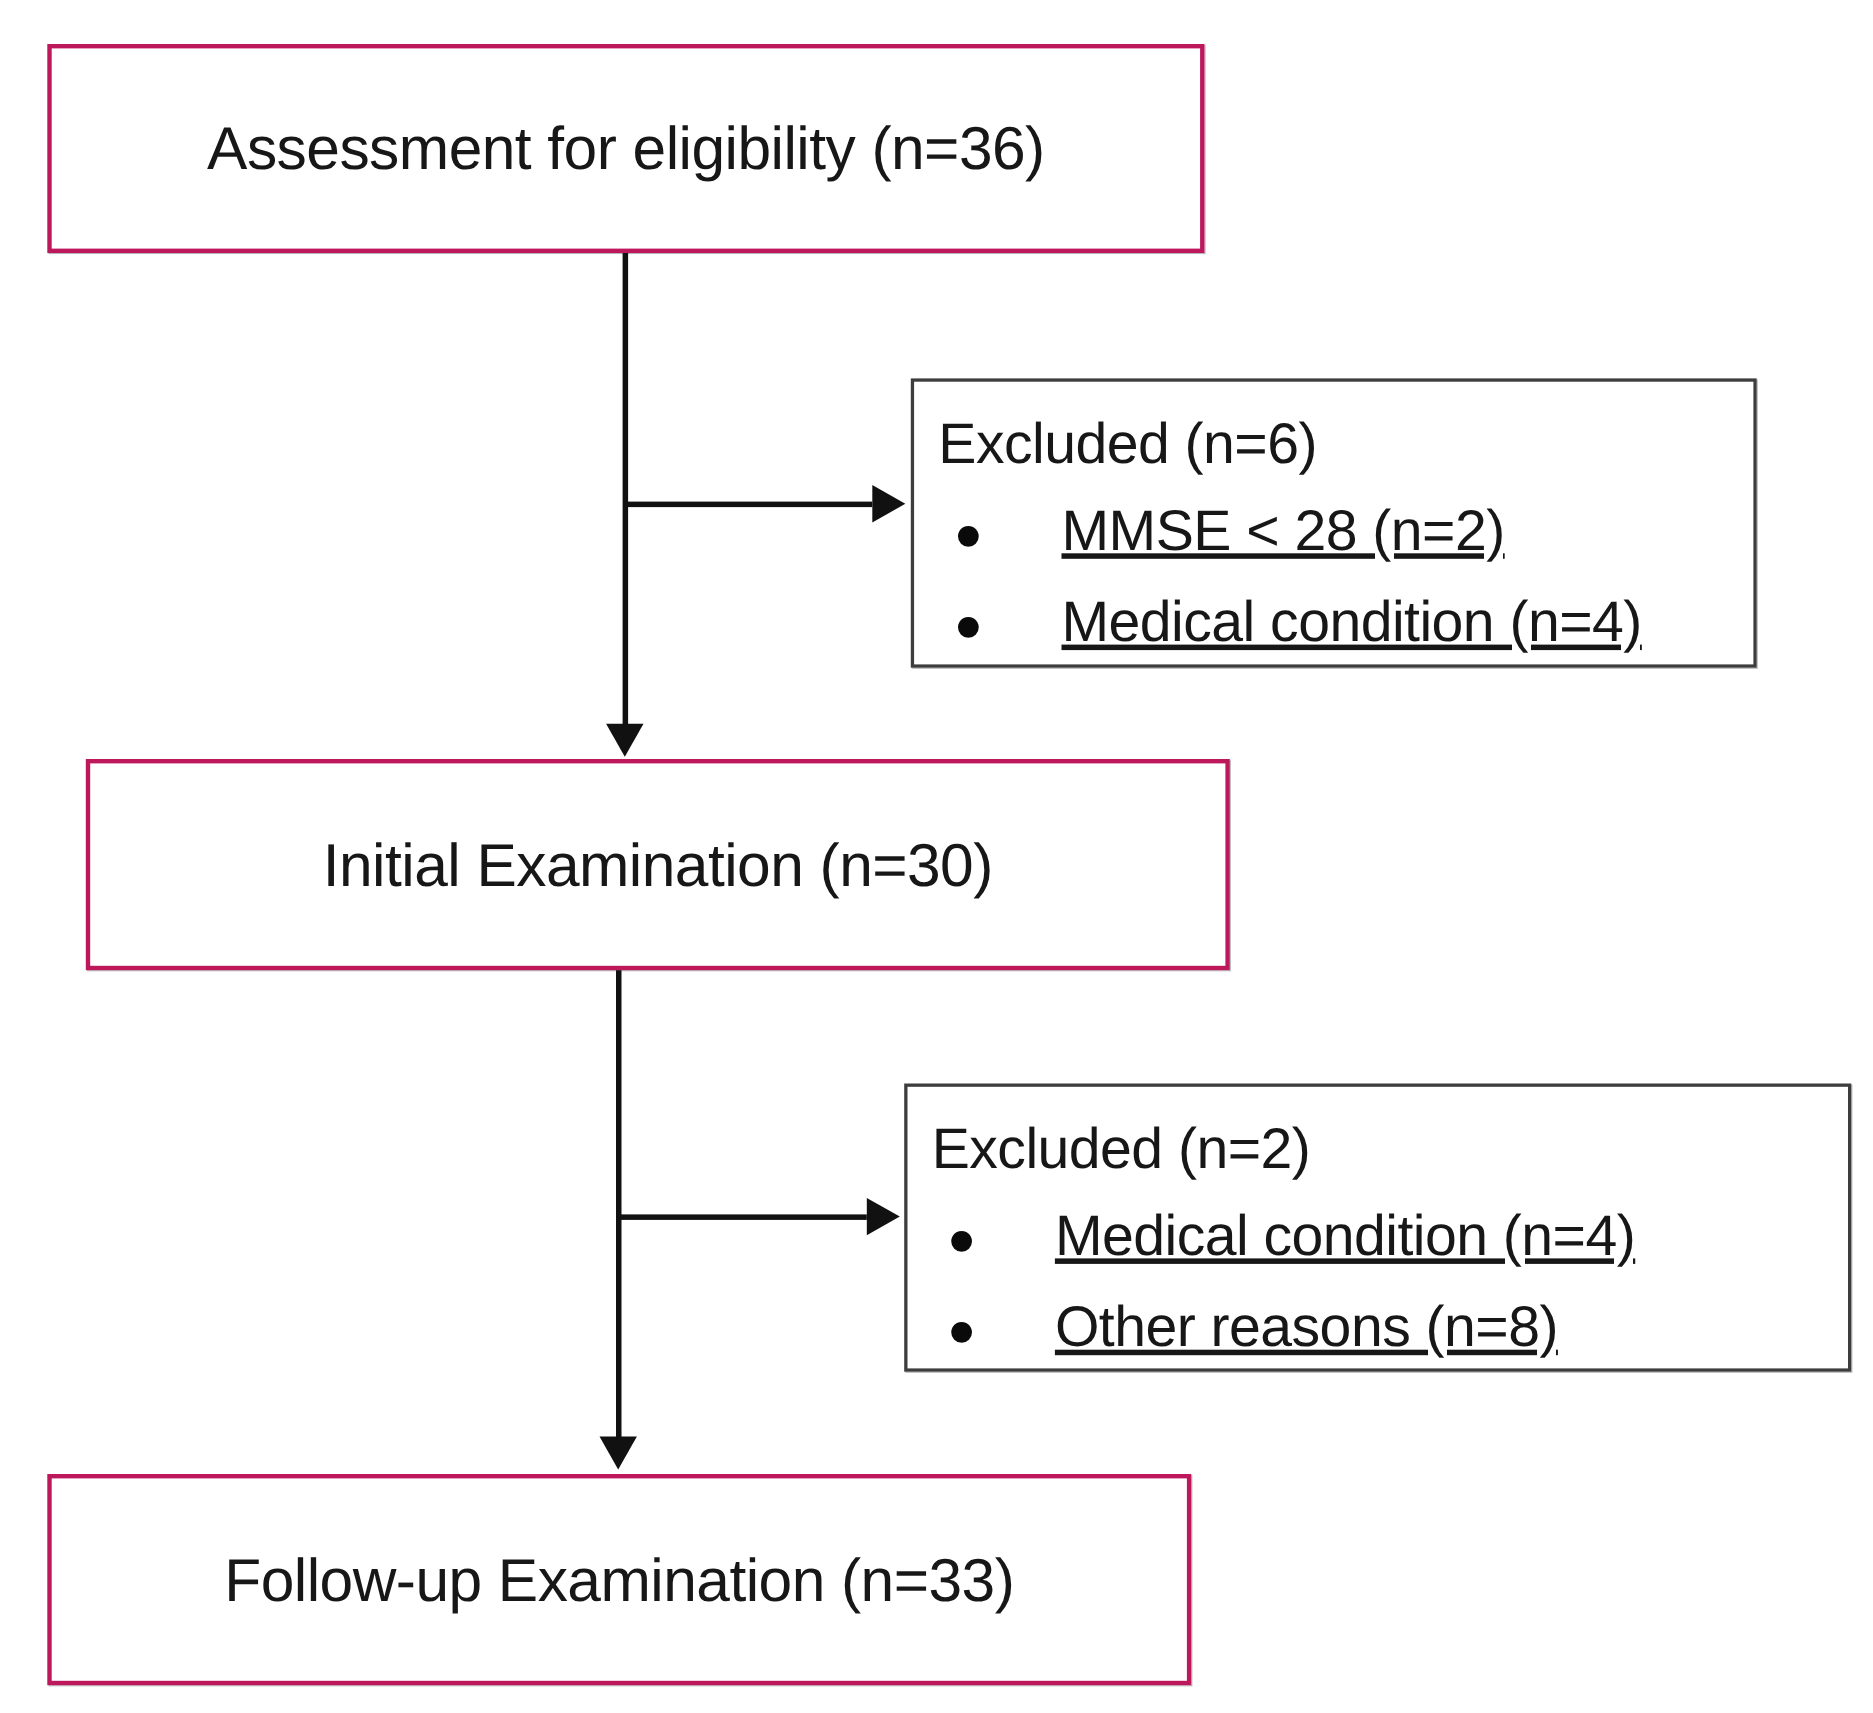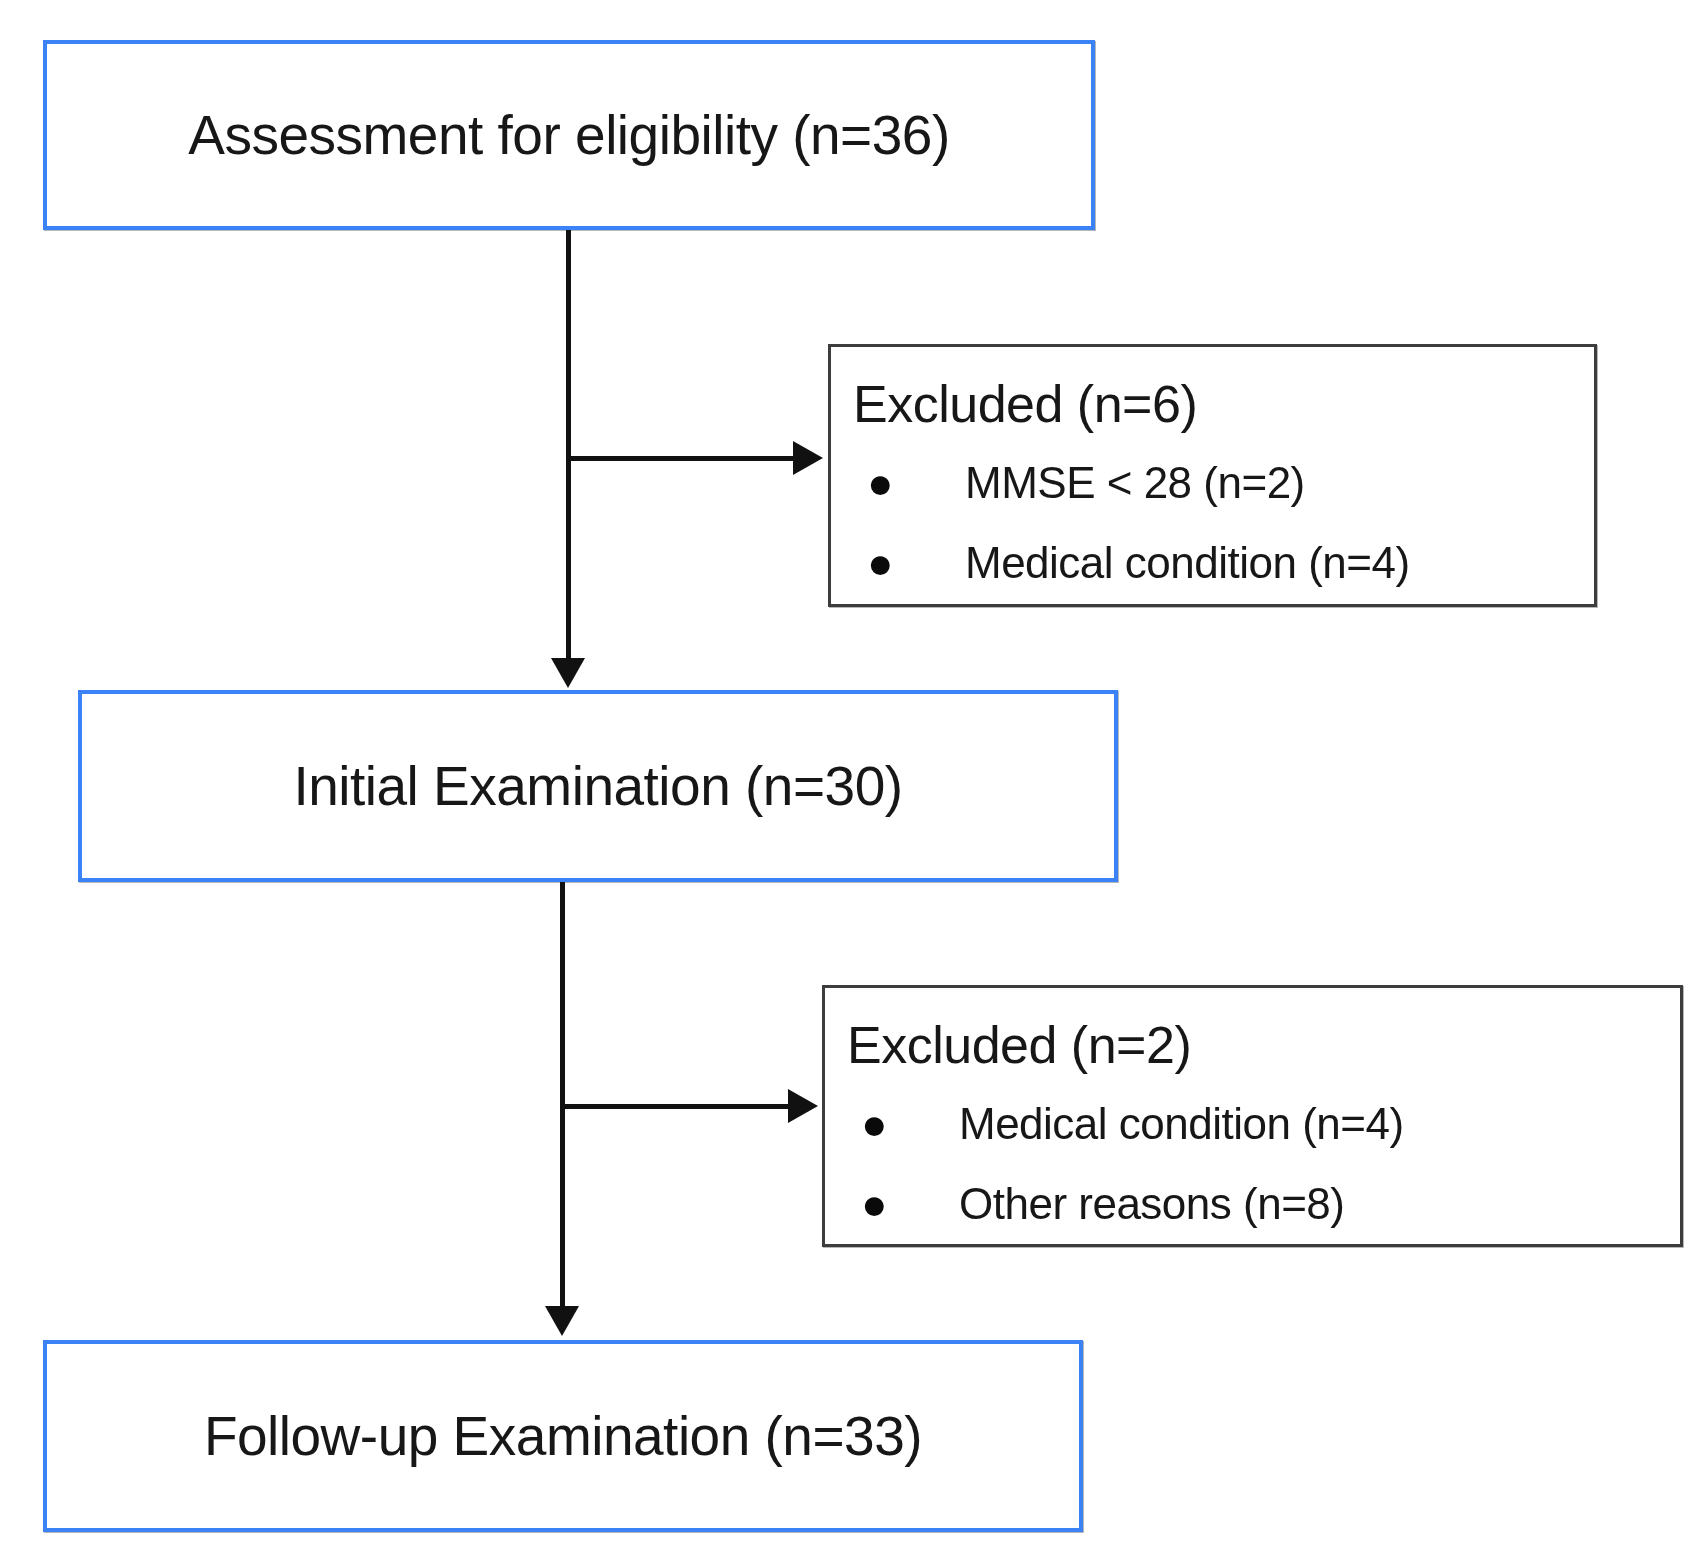--- a/index.html
+++ b/index.html
@@ -15,21 +15,21 @@
     font-family: "Liberation Sans", "DejaVu Sans", sans-serif;
     color: #1a1a1a;
     overflow: hidden;
   }
   .node {
     position: absolute;
     background: #ffffff;
     box-sizing: border-box;
   }
   .node.main {
-    border: 4px solid #3b82f6;
+    border: 4px solid #be185d;
     box-shadow: 1px 1px 0 #b7b7b7;
     display: flex;
     align-items: center;
     justify-content: center;
     text-align: center;
   }
   .node.main .node-label {
     font-size: 55px;
     letter-spacing: -0.5px;
     white-space: nowrap;
@@ -54,23 +54,24 @@
     line-height: 80px;
     white-space: nowrap;
   }
   .bullet {
     flex: 0 0 98px;
     font-size: 44px;
     padding-left: 14px;
     color: #0a0a0a;
   }
   .bullet-text {
-    font-size: 44px;
+    font-size: 52px;
     letter-spacing: -0.5px;
     color: #171717;
+    text-decoration: underline;
   }
   .vline {
     position: absolute;
     width: 5px;
     background: #111111;
   }
   .hline {
     position: absolute;
     height: 5px;
     background: #111111;

